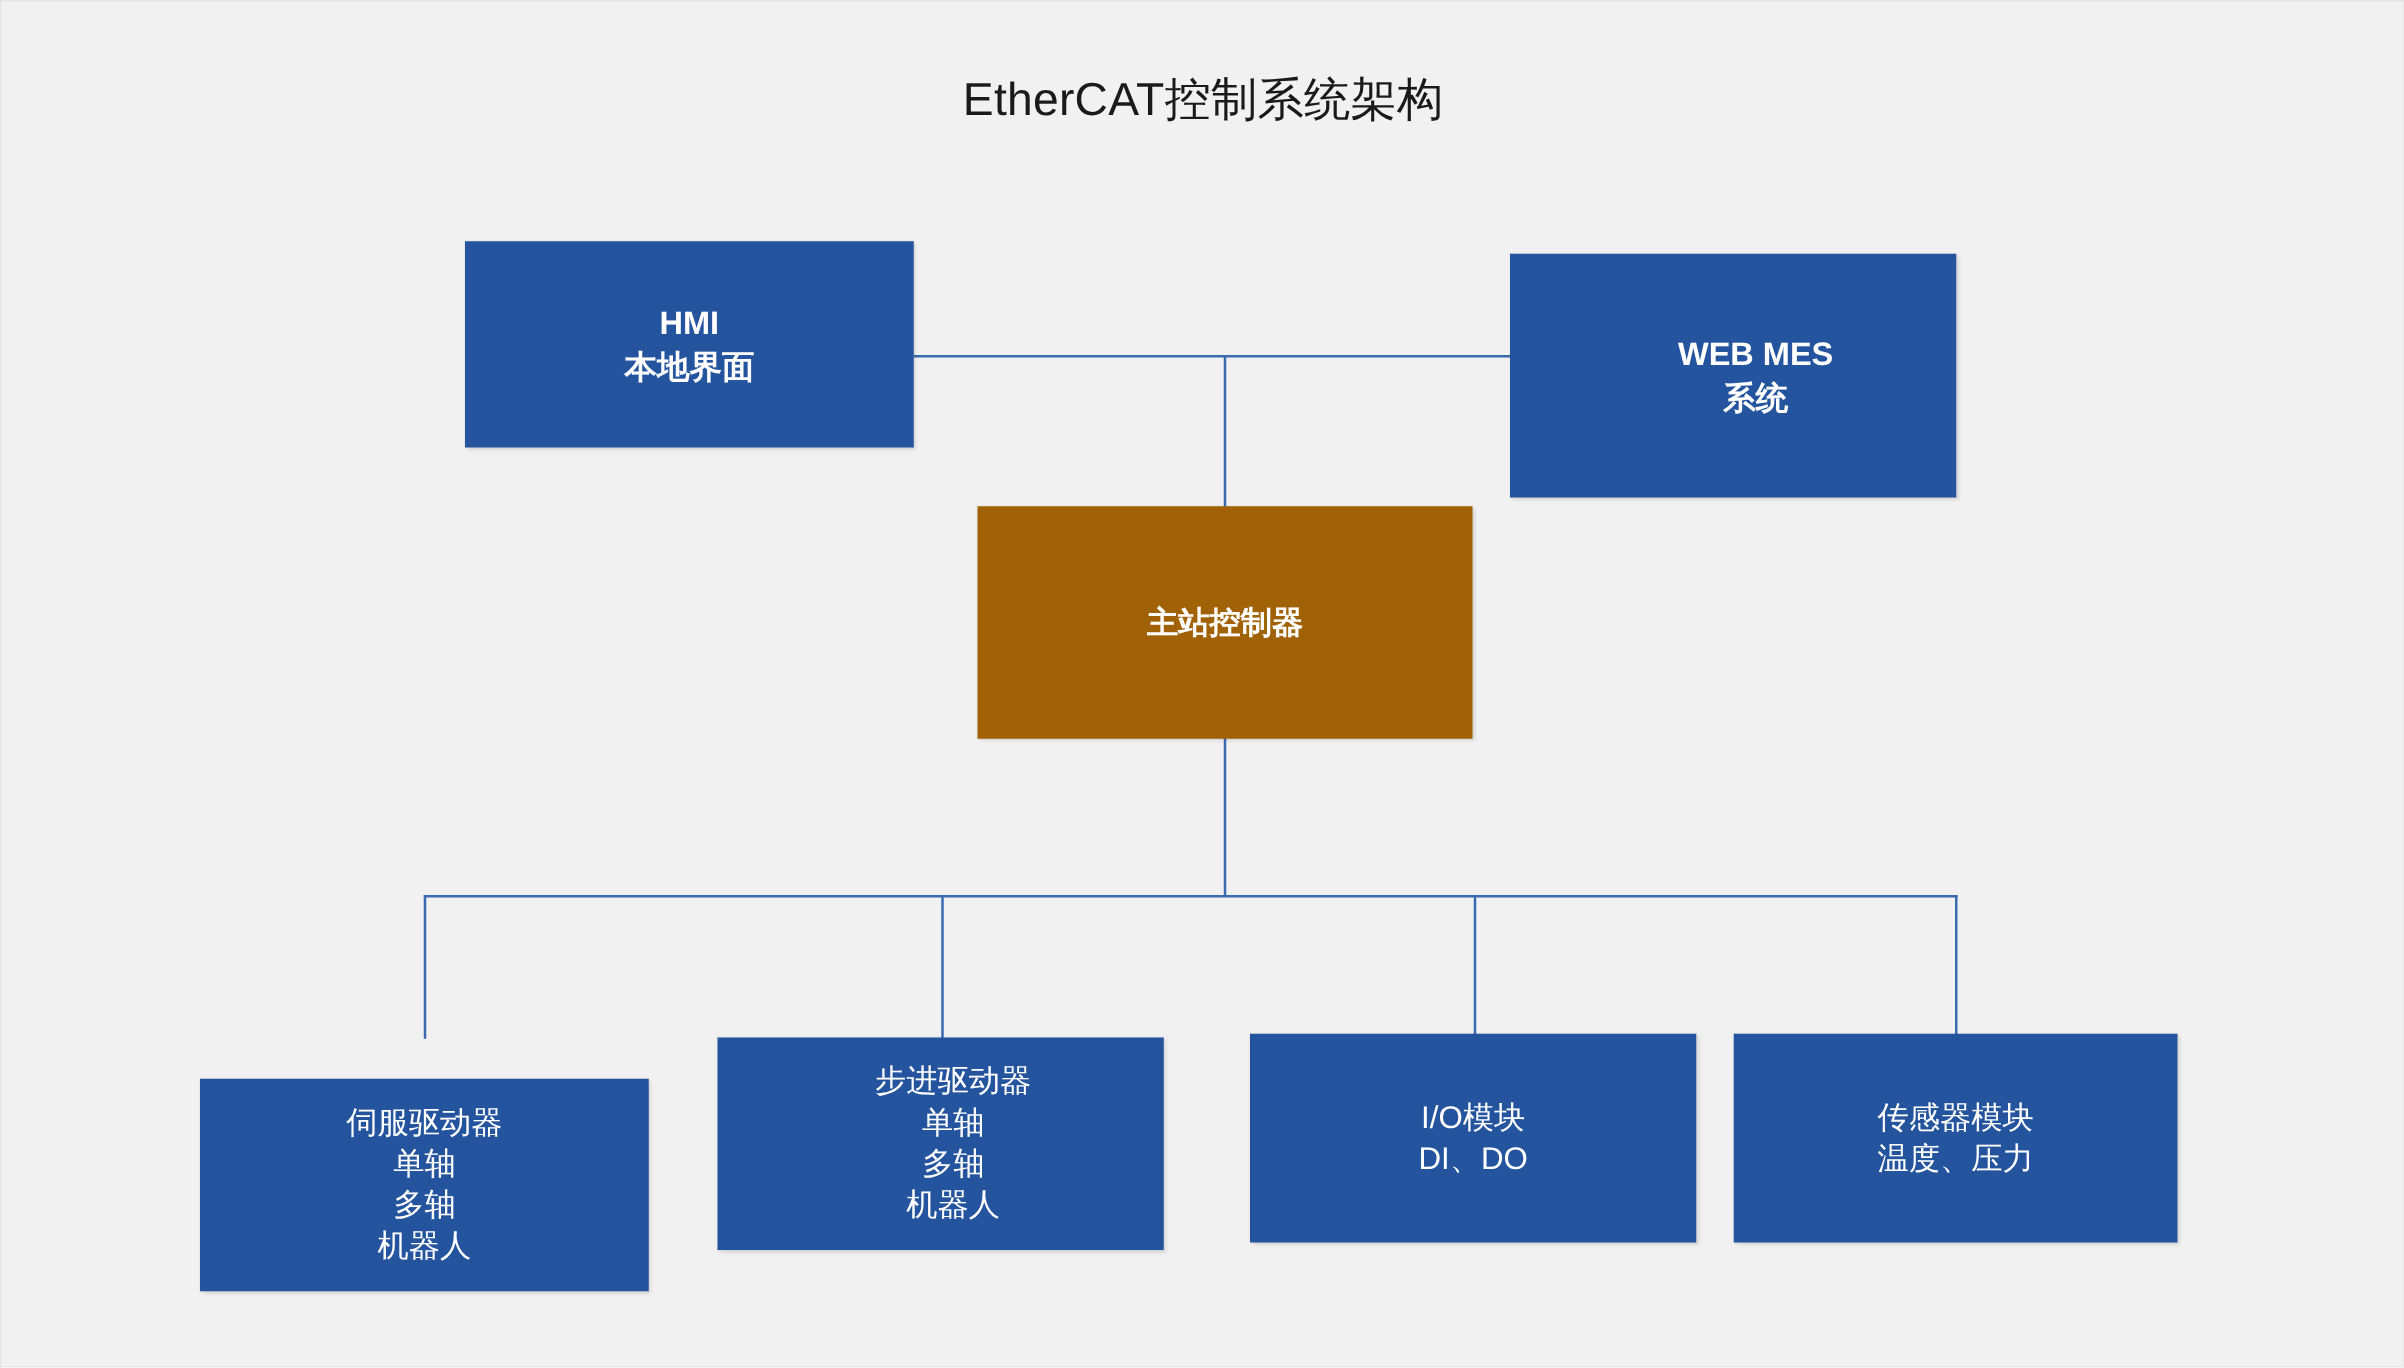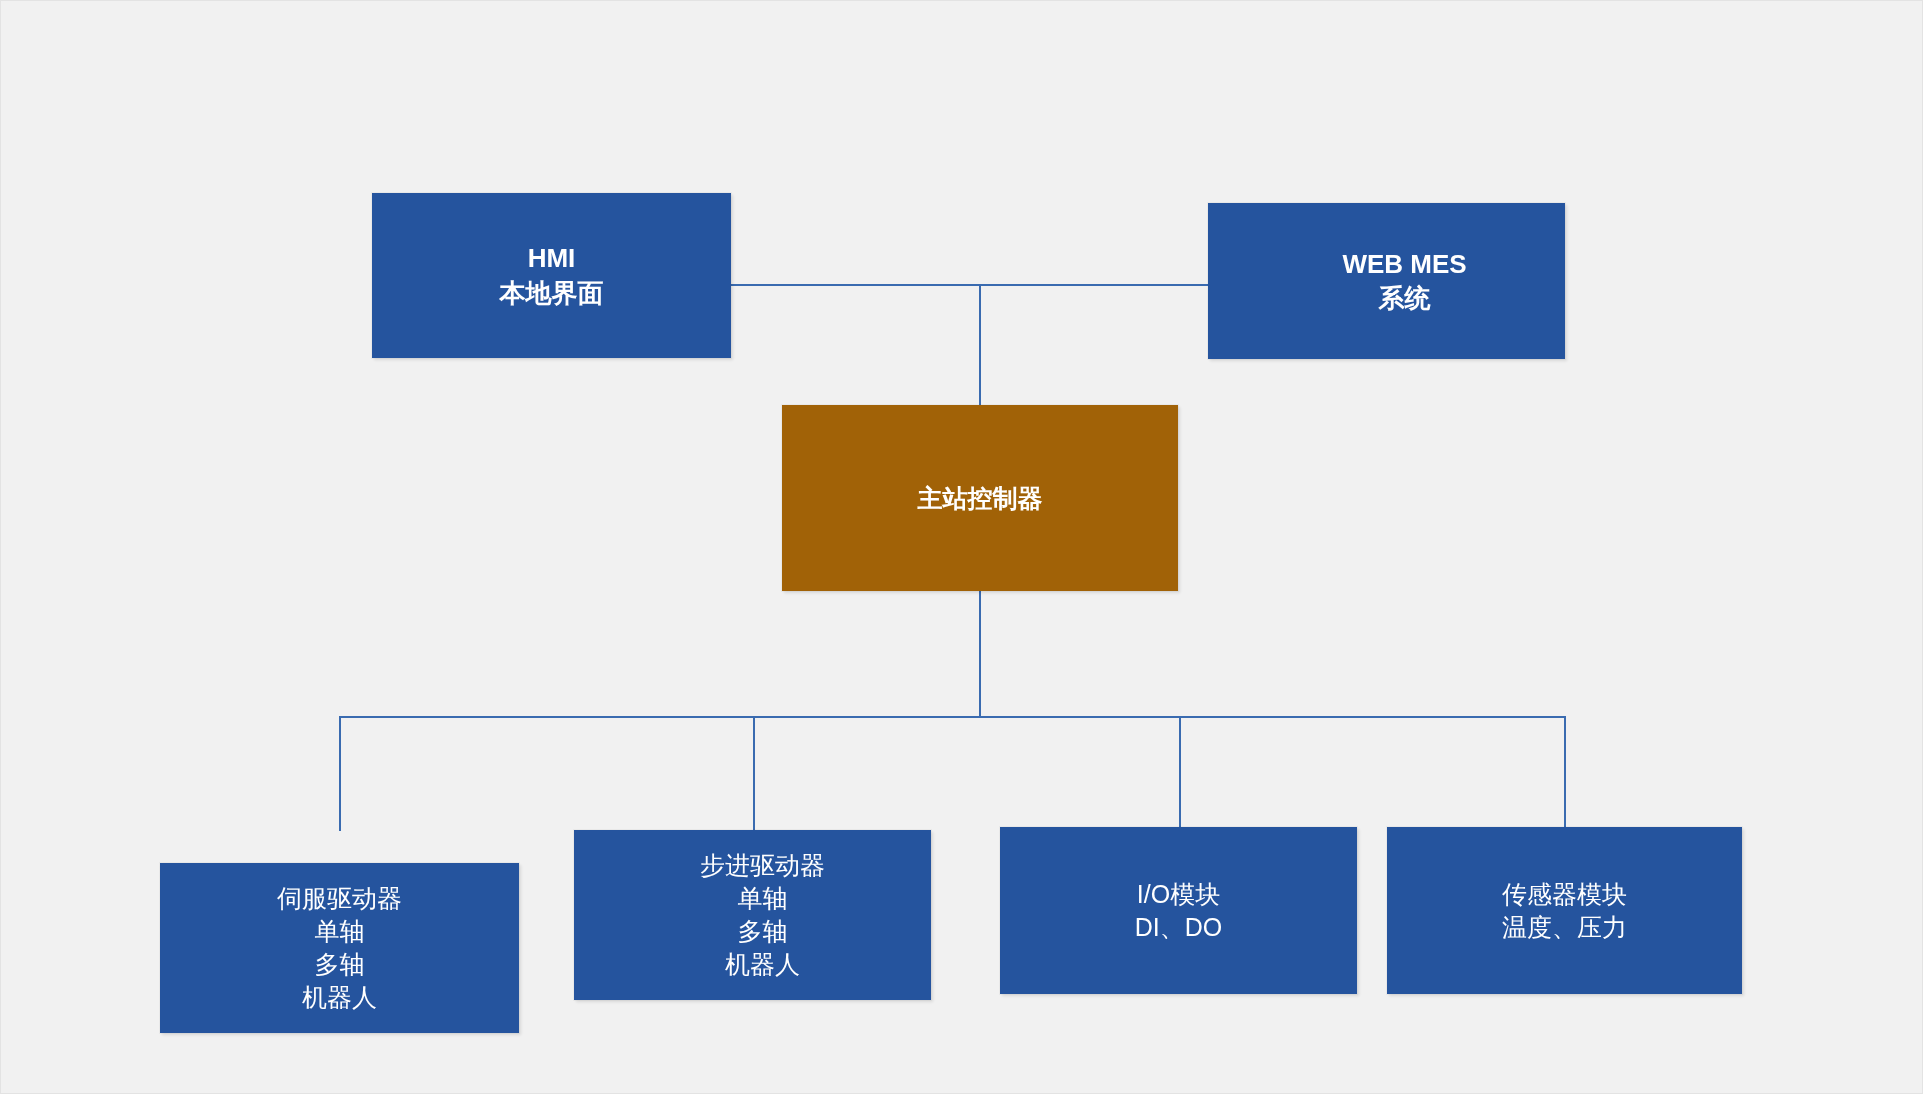--- a/index.html
+++ b/index.html
@@ -48,21 +48,21 @@
     box-shadow: 0 0 0 1px rgba(0,0,0,0.03), 2px 2px 3px rgba(0,0,0,0.10);
   }
   .node.blue   { background: #25549E; }
   .node.orange { background: #a16207; }
   .node .line  { display: block; white-space: nowrap; }
 
   .node.bold .line { font-weight: bold; }
 
   
   #node-hmi     { left: 371px;  top: 192px; width: 359px; height: 165px;  font-size: 26px; }
-  #node-mes     { left: 1207px; top: 202px; width: 357px; height: 156px;  font-size: 26px; padding-left: 36px; }
+  #node-mes     { left: 1207px; top: 202px; width: 357px; height: 195px;  font-size: 26px; padding-left: 36px; }
   #node-master  { left: 781px;  top: 404px; width: 396px; height: 186px;  font-size: 25px; }
 
   #node-servo   { left: 159px;  top: 862px; width: 359px; height: 170px;  font-size: 25px; }
   #node-stepper { left: 573px;  top: 829px; width: 357px; height: 170px;  font-size: 25px; padding-left: 20px; }
   #node-io      { left: 999px;  top: 826px; width: 357px; height: 167px;  font-size: 25px; }
   #node-sensor  { left: 1386px; top: 826px; width: 355px; height: 167px;  font-size: 25px; }
 
   
   .conn {
     position: absolute;
@@ -83,20 +83,21 @@
   #conn-drop-1    { left: 338px;  top: 715px; height: 115px; }
   #conn-drop-2    { left: 752px;  top: 715px; height: 115px; }
   #conn-drop-3    { left: 1178px; top: 715px; height: 112px; }
   #conn-drop-4    { left: 1563px; top: 715px; height: 112px; }
 </style>
 </head>
 <body>
 
 <div id="canvas">
 
+  <div id="diagram-title">EtherCAT控制系统架构</div>
 
   <div class="conn h" id="conn-top-bus"></div>
   <div class="conn v" id="conn-top-drop"></div>
   <div class="conn v" id="conn-mid-drop"></div>
   <div class="conn h" id="conn-fan-bus"></div>
   <div class="conn v" id="conn-drop-1"></div>
   <div class="conn v" id="conn-drop-2"></div>
   <div class="conn v" id="conn-drop-3"></div>
   <div class="conn v" id="conn-drop-4"></div>
 

